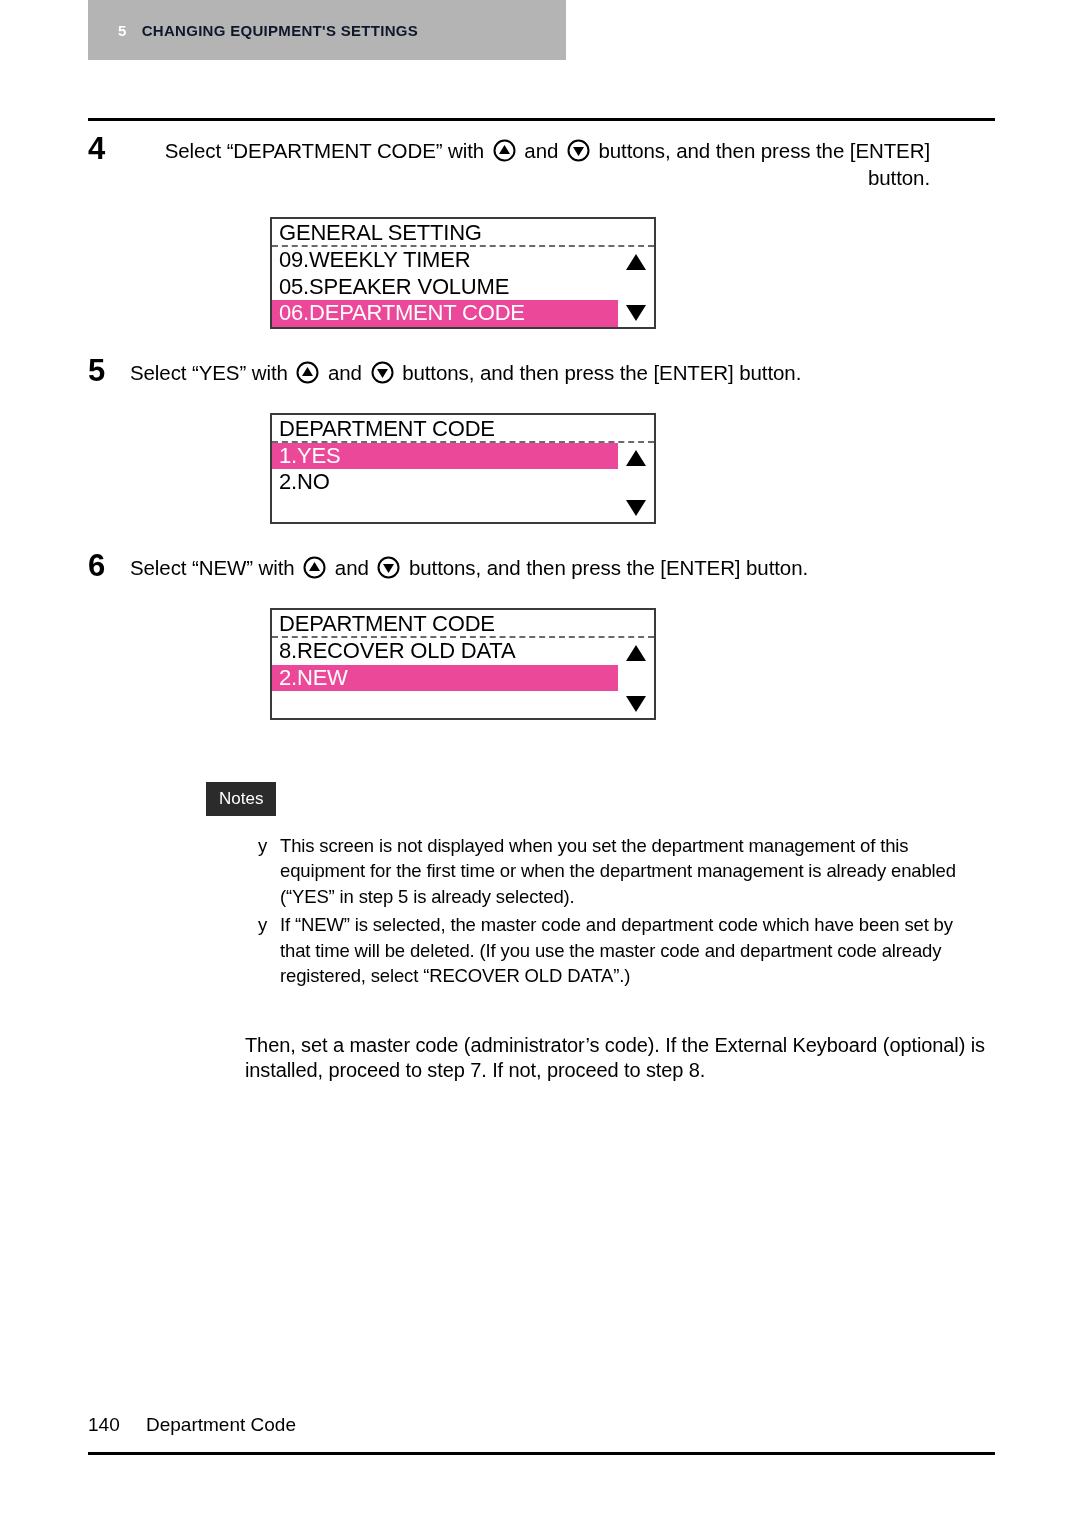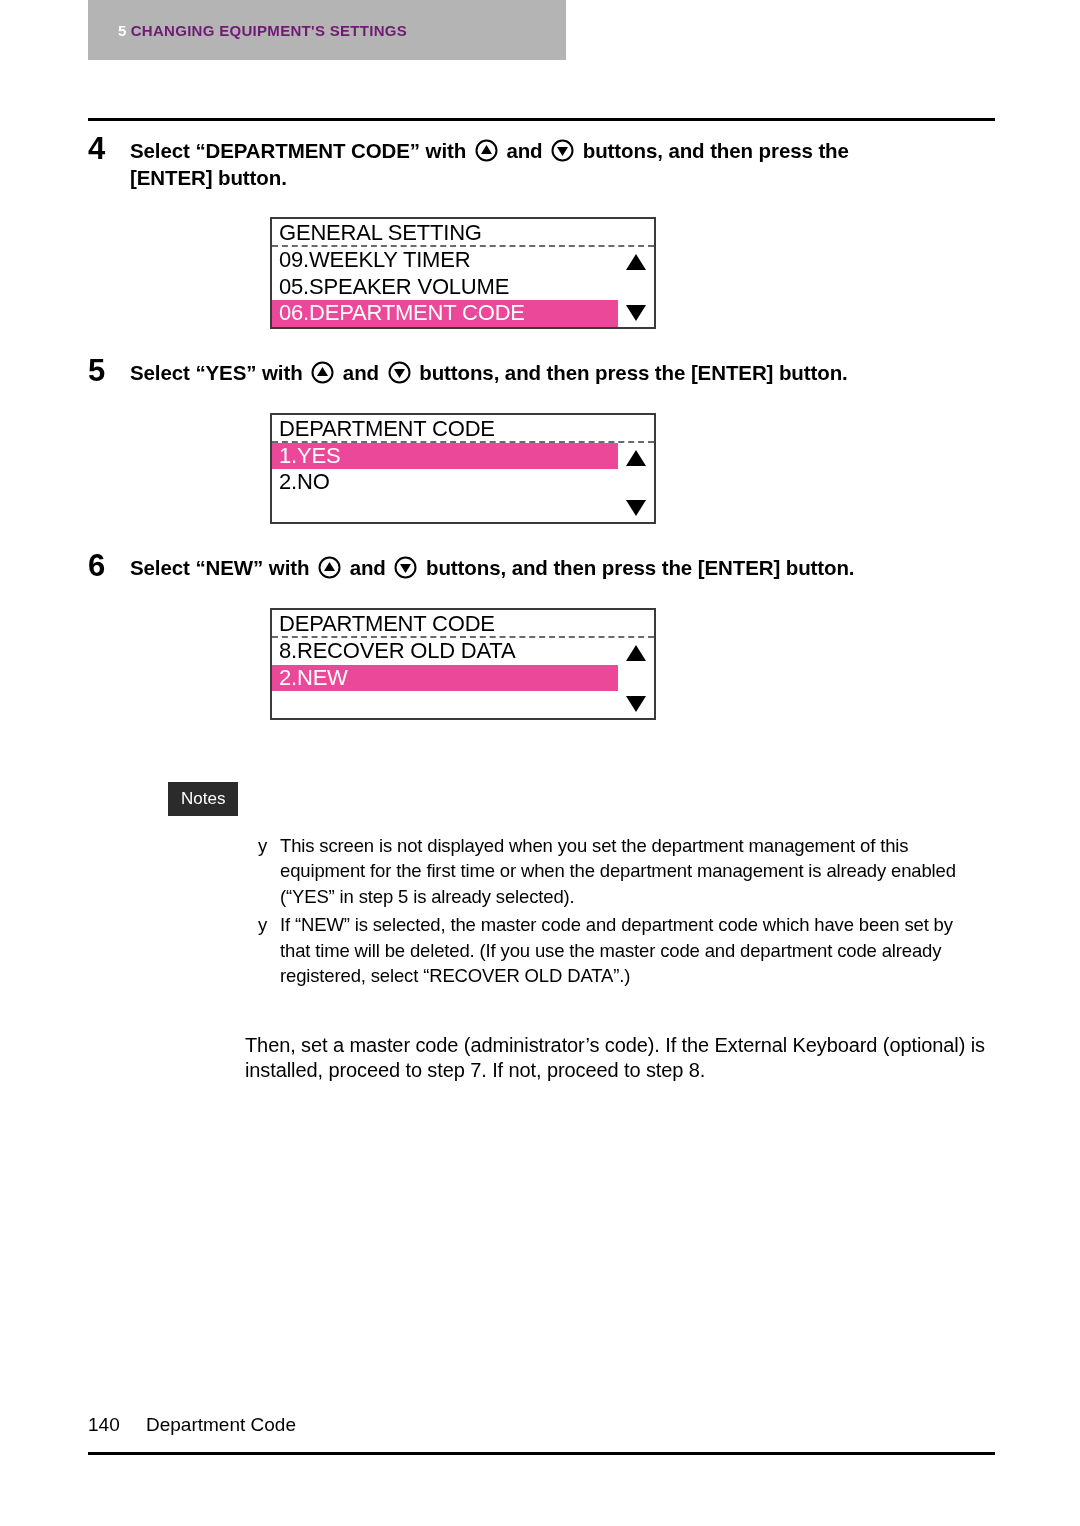--- a/index.html
+++ b/index.html
@@ -28,25 +28,25 @@
     align-items: center;
   }
   .chapter-num {
     color: #ffffff;
     font-size: 15px;
     font-weight: bold;
     letter-spacing: 0.3px;
     margin-left: 30px;
   }
   .chapter-title {
-    color: #701a75;
+    color: #0f172a;
     font-size: 15px;
     font-weight: bold;
     letter-spacing: 0.3px;
-    margin-left: 4px;
+    margin-left: 15px;
   }
 
   
   .top-rule {
     position: absolute;
     left: 88px;
     top: 118px;
     width: 907px;
     height: 3px;
     background: #000000;
@@ -72,25 +72,26 @@
     font-size: 31px;
     font-weight: bold;
     line-height: 32px;
     text-align: left;
     padding-left: 126px;
     box-sizing: content-box;
     margin-left: -126px;
   }
   .step-body {
     font-size: 20.5px;
-    font-weight: bold;
+    font-weight: normal;
     line-height: 27px;
     letter-spacing: -0.1px;
     padding-top: 4px;
     max-width: 800px;
+    text-align: right;
   }
   .step-body .btn-icon {
     vertical-align: -4px;
     margin: 0 3px;
   }
 
   
   .btn-icon {
     display: inline-block;
     width: 23px;
@@ -145,21 +146,21 @@
   .lcd-arrow svg { display: block; }
 
   
   .notes-badge {
     display: inline-block;
     background: #2b2b2b;
     color: #ffffff;
     font-size: 17px;
     line-height: 1;
     padding: 8px 13px 9px 13px;
-    margin-left: 80px;
+    margin-left: 118px;
     margin-top: 36px;
   }
   .notes-list {
     margin-left: 170px;
     margin-top: 17px;
     width: 725px;
   }
   .note-item {
     display: flex;
     align-items: flex-start;

